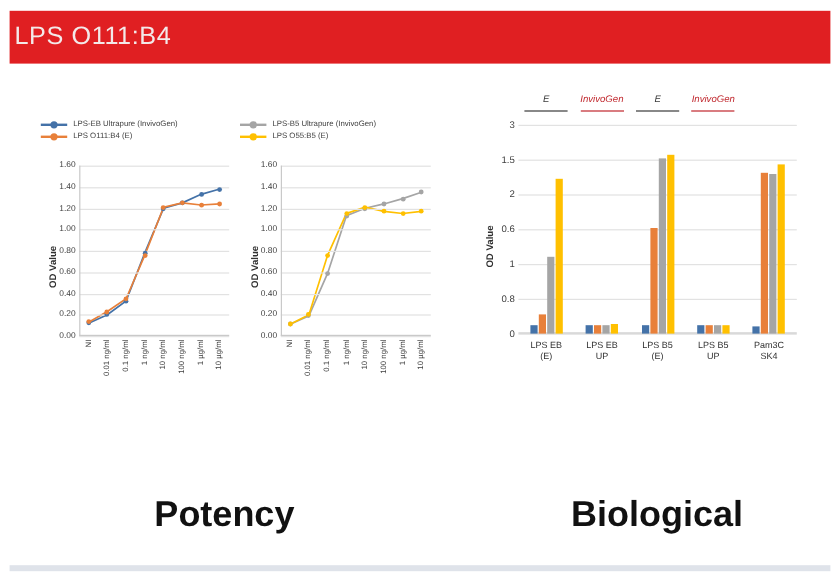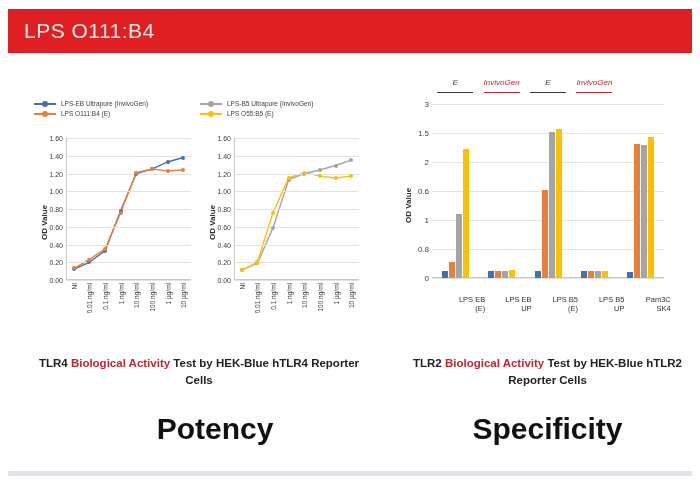--- a/index.html
+++ b/index.html
@@ -12,21 +12,21 @@
   .page{position:absolute;inset:0;background:#fff;}
 
   
   .banner{
     position:absolute;left:8px;top:9px;width:684px;height:44px;
     background:#e01f22;
     display:flex;align-items:center;
   }
   .banner-title{
     color:#f3e9e9;font-size:21px;letter-spacing:.5px;
-    padding-left:16px;font-weight:400;
+    padding-left:4px;font-weight:400;
   }
 
   
   .panel{position:absolute;}
   .legend-row{display:flex;align-items:center;gap:5px;margin-bottom:3px;}
   .legend-mark{width:22px;height:2px;position:relative;flex:none;}
   .legend-mark:after{
     content:"";position:absolute;left:8px;top:-2px;width:6px;height:6px;
     border-radius:50%;background:inherit;
   }
@@ -49,21 +49,21 @@
     writing-mode:vertical-rl;transform:translateX(-50%) rotate(180deg);
     white-space:nowrap;
   }
   .pt{position:absolute;width:4px;height:4px;border-radius:50%;transform:translate(-50%,-50%);}
   svg.lines{position:absolute;left:0;top:0;overflow:visible;}
 
   
   .bar{position:absolute;bottom:0;}
   .catlabel{
     position:absolute;top:calc(100% + 5px);font-size:7.5px;color:#303030;
-    text-align:right;transform:translateX(-50%);line-height:1.25;width:60px;margin-top:12px;
+    text-align:center;transform:translateX(-50%);line-height:1.25;width:60px;
   }
   .grouphdr{position:absolute;font-size:8px;font-style:italic;white-space:nowrap;transform:translateX(-50%);}
   .grouprule{position:absolute;height:1px;transform:translateX(-50%);}
 
   
   .caption{
     position:absolute;text-align:center;font-size:11.5px;font-weight:bold;
     color:#222;line-height:1.45;
   }
   .caption .hl{color:#c0272d;}
@@ -274,25 +274,19 @@
           <div>UP</div>
         </div>
         <div class="catlabel" style="left: 208.8px;">
           <div>Pam3C</div>
           <div>SK4</div>
         </div>
       </div>
     <div class="ytitle" style="left:4px;top:145px;">OD Value</div>
   </div>
 
-  <div class="caption" style="left:34px;top:355px;width:330px;">
-    <span>TLR4 </span><span class="hl">Biological Activity</span><span> Test by HEK-Blue hTLR4 Reporter Cells</span>
-  </div>
-
-  <div class="caption" style="left:405px;top:355px;width:285px;">
-    <span>TLR2 </span><span class="hl">Biological Activity</span><span> Test by HEK-Blue hTLR2 Reporter Cells</span>
-  </div>
-
-  <div class="bigword" style="left:50px;top:412px;width:330px;">Potency</div>
-  <div class="bigword" style="left:405px;top:412px;width:285px;">Specificity</div>
+
+
+  <div class="bigword" style="left:22px;top:412px;width:330px;">Potency</div>
+  <div class="bigword" style="left:405px;top:412px;width:285px;">Biological</div>
 
   <div class="footbar"></div>
 </div>
 
 </body></html>

